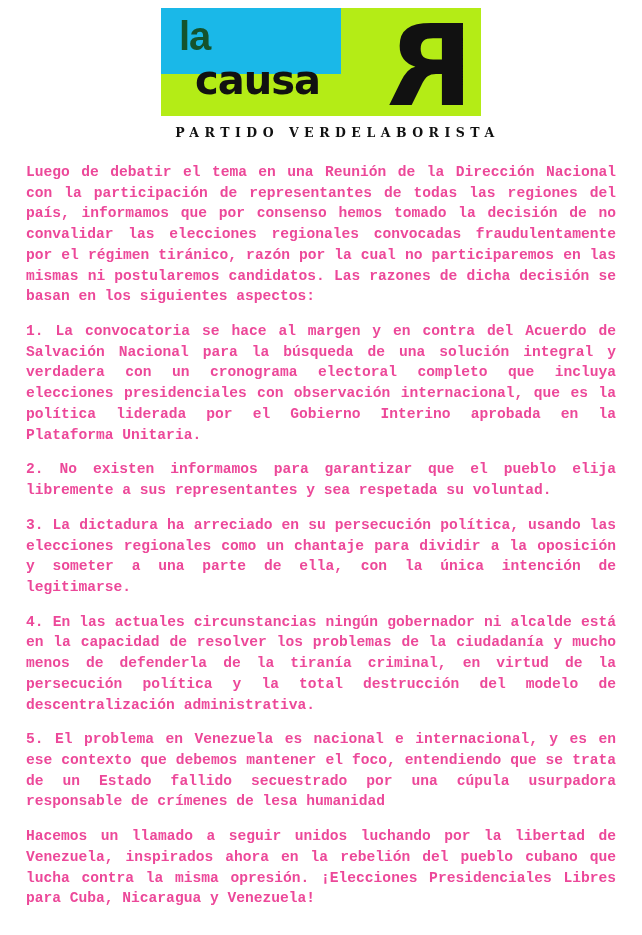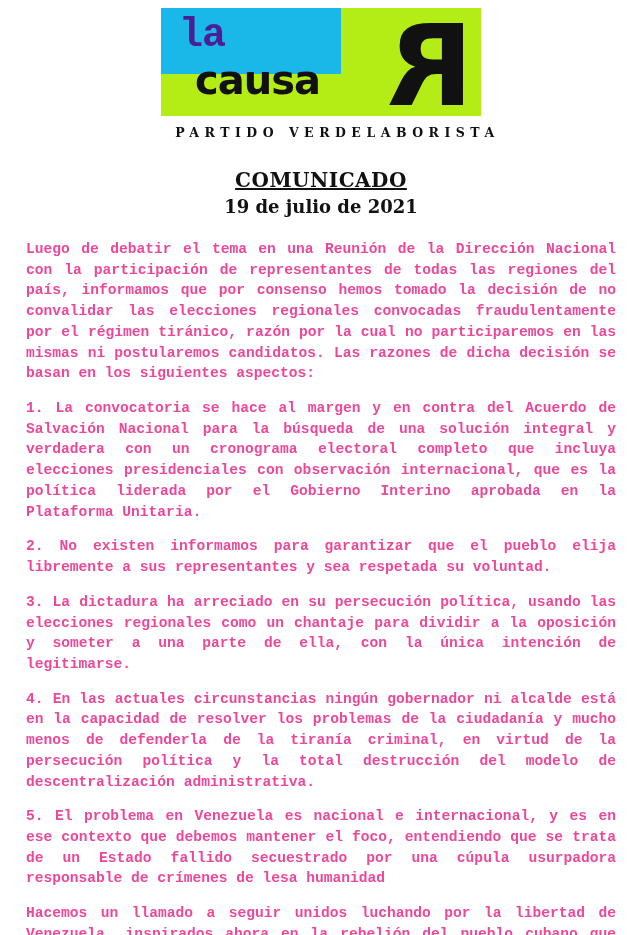--- a/index.html
+++ b/index.html
@@ -49,25 +49,25 @@
     right: 0;
     top: 0;
     width: 140px;
     height: 100%;
     background: #b4ec16;
   }
   .logo-text-la {
     position: absolute;
     left: 18px;
     top: 8px;
-    font-family: Liberation Mono, monospace;
+    font-family: Liberation Sans, sans-serif;
     font-weight: bold;
     font-size: 40px;
     line-height: 1;
-    color: #4c1d95;
+    color: #14532d;
     letter-spacing: -1px;
   }
   .logo-text-causa {
     position: absolute;
     left: 34px;
     top: 52px;
     font-family: "DejaVu Sans", sans-serif;
     font-weight: bold;
     font-size: 40px;
     line-height: 1;
@@ -144,24 +144,20 @@
     <div class="logo-box">
       <div class="logo-green-wedge"></div>
       <div class="logo-green-band"></div>
       <div class="logo-r">R</div>
       <div class="logo-text-la">la</div>
       <div class="logo-text-causa">causa</div>
     </div>
     <div class="logo-sub">PARTIDO VERDELABORISTA</div>
   </div>
 
-  <div class="title-block">
-    <div class="doc-title">COMUNICADO</div>
-    <div class="doc-date">19 de julio de 2021</div>
-  </div>
 
   <div class="body-wrap">
     <p class="para">
       <span class="num"></span><span>Luego de debatir el tema en una Reunión de la Dirección Nacional con la participación de representantes de todas las regiones del país, informamos que por consenso hemos tomado la decisión de no convalidar las elecciones regionales convocadas fraudulentamente por el régimen tiránico, razón por la cual no participaremos en las mismas ni postularemos candidatos. Las razones de dicha decisión se basan en los siguientes aspectos:</span>
     </p>
     <p class="para">
       <span class="num">1.</span>
       <span>La convocatoria se hace al margen y en contra del Acuerdo de Salvación Nacional para la búsqueda de una solución integral y verdadera con un cronograma electoral completo que incluya elecciones presidenciales con observación internacional, que es la política liderada por el Gobierno Interino aprobada en la Plataforma Unitaria.</span>
     </p>
     <p class="para">

